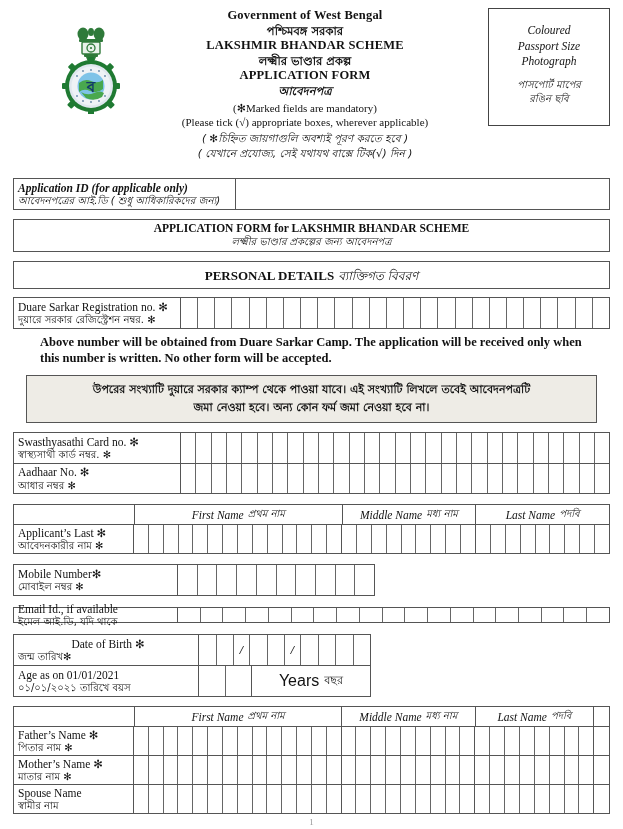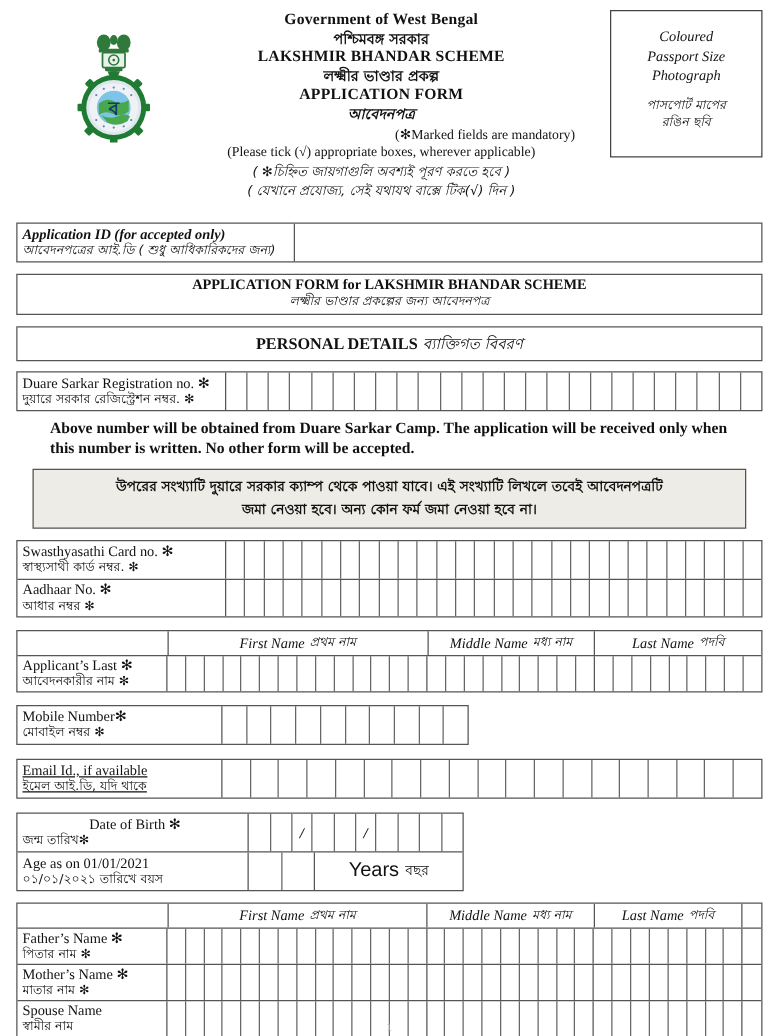--- a/index.html
+++ b/index.html
@@ -57,21 +57,20 @@
   .t-bn-i {
     font-family: "DejaVu Sans", sans-serif;
     font-weight: bold;
     font-style: italic;
     font-size: 11.5px;
   }
   .t-sub {
     font-family: "Liberation Serif", serif;
     font-size: 11px;
     margin-top: 4px;
-    text-align: right;
   }
   .t-sub2 {
     font-family: "Liberation Serif", serif;
     font-size: 11px;
   }
   .t-bn-sm {
     font-family: "DejaVu Sans", sans-serif;
     font-style: italic;
     font-size: 10.5px;
     margin-top: 2px;
@@ -256,22 +255,21 @@
   .mob {
     margin: 10px 13px 0 13px;
     width: 362px;
     height: 32px;
   }
   .mob .lbl { width: 164px; border-right: 1px solid #555; }
 
   
   .eml {
     margin: 11px 13px 0 13px;
-    height: 32px;
-    text-decoration: underline;
+    height: 16px;
   }
   .eml .lbl { width: 164px; border-right: 1px solid #555; }
 
   
   .dobwrap { margin: 11px 13px 0 13px; width: 358px; }
   .dobrow { display: flex; height: 30px; }
   .dobrow + .dobrow { border-top: 1px solid #555; }
   .dobrow .lbl { width: 185px; border-right: 1px solid #555; }
   .dob-cells { display: flex; flex: 1; }
   .dob-cells .cell { flex: 1 1 0; }
@@ -386,21 +384,21 @@
       <div class="photo-en">Coloured</div>
       <div class="photo-en">Passport Size</div>
       <div class="photo-en">Photograph</div>
       <div class="photo-bn">পাসপোর্ট মাপের</div>
       <div class="photo-bn" style="margin-top:0">রঙিন ছবি</div>
     </div>
   </div>
 
   <div class="band bordered row appid">
     <div class="lbl">
-      <span class="en">Application ID (for accepted only)</span>
+      <span class="en">Application ID (for applicable only)</span>
       <span class="bn">আবেদনপত্রের আই.ডি ( শুধু আধিকারিকদের জন্য)</span>
     </div>
     <div class="cells"></div>
   </div>
 
   <div class="banner">
     <div class="en">APPLICATION FORM for LAKSHMIR BHANDAR SCHEME</div>
     <div class="bn">লক্ষ্মীর ভাণ্ডার প্রকল্পের জন্য আবেদনপত্র</div>
   </div>
 

